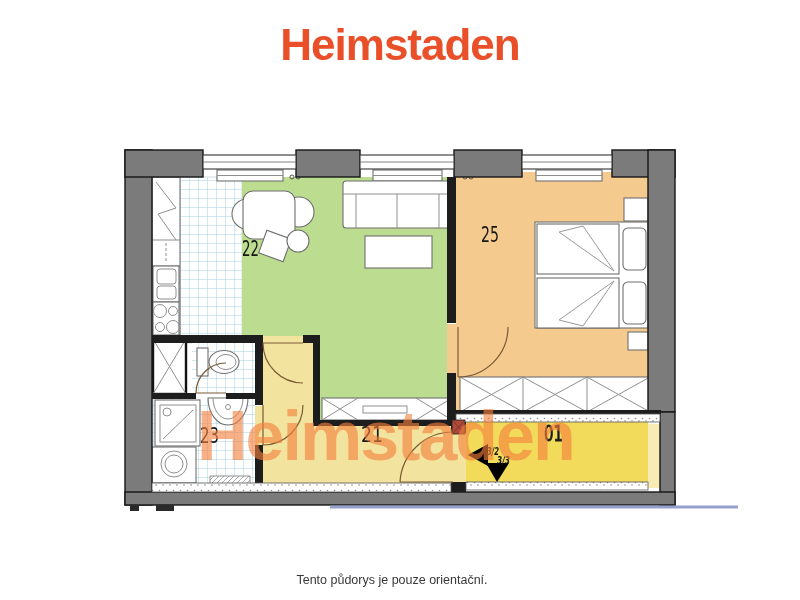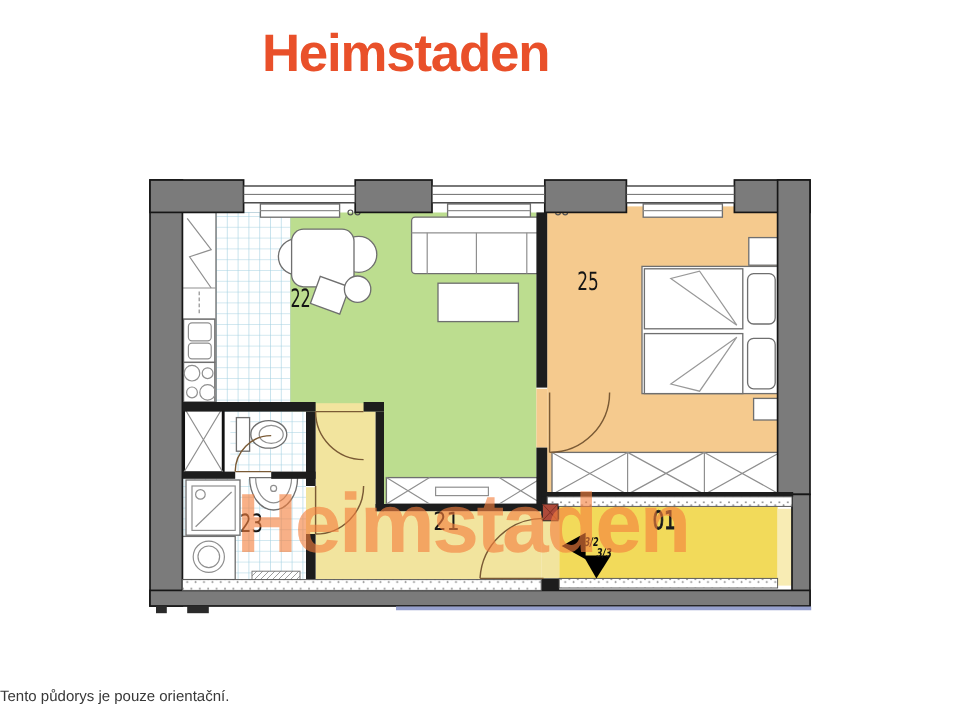--- a/index.html
+++ b/index.html
@@ -1,23 +1,23 @@
 <!DOCTYPE html>
 <html><head>
 <meta charset="utf-8">
 <style>
   html,body{margin:0;padding:0;background:#fff;}
-  #page{position:relative;width:676px;height:600px;background:#ffffff;overflow:hidden;
+  #page{position:relative;width:800px;height:600px;background:#ffffff;overflow:hidden;
         font-family:"Liberation Sans", sans-serif;}
   #logo{position:absolute;left:0;right:0;top:20px;text-align:center;
         font-size:44px;font-weight:bold;letter-spacing:-1px;color:#E9502A;}
   #plan-svg{position:absolute;left:0;top:0;width:800px;height:600px;}
   #watermark{position:absolute;left:197px;top:396px;font-size:70px;font-weight:bold;
         letter-spacing:-2px;color:#F5803E;opacity:0.62;pointer-events:none;white-space:nowrap;}
-  #caption{position:absolute;left:0;right:16px;top:573px;text-align:left;
+  #caption{position:absolute;left:0;right:16px;top:573px;text-align:center;
         font-size:12.5px;color:#383838;}
   .wall-out{fill:#7B7B7B;stroke:#161616;stroke-width:1.4;}
   .wall-in{fill:#1D1D1D;}
   .win{fill:#ffffff;stroke:#333333;stroke-width:1.1;}
   .furn{fill:#ffffff;stroke:#6f6f6f;stroke-width:1.1;}
   .fline{fill:none;stroke:#8f8f8f;stroke-width:1;}
   .door{fill:none;stroke:#7a5a35;stroke-width:1.2;}
   .rlabel{font-family:"DejaVu Sans",sans-serif;font-size:21px;fill:#151515;}
   .slabel{font-family:"DejaVu Sans",sans-serif;font-size:10px;font-weight:bold;font-style:italic;fill:#111;}
   .strip{stroke:#555;stroke-width:0.8;}

